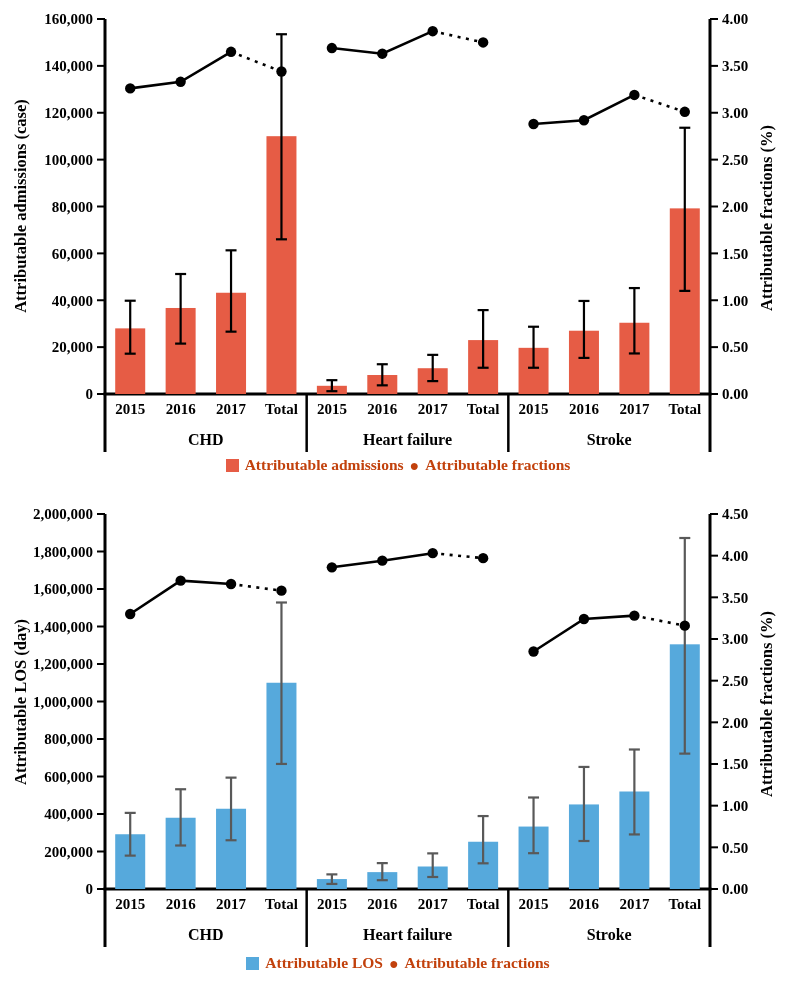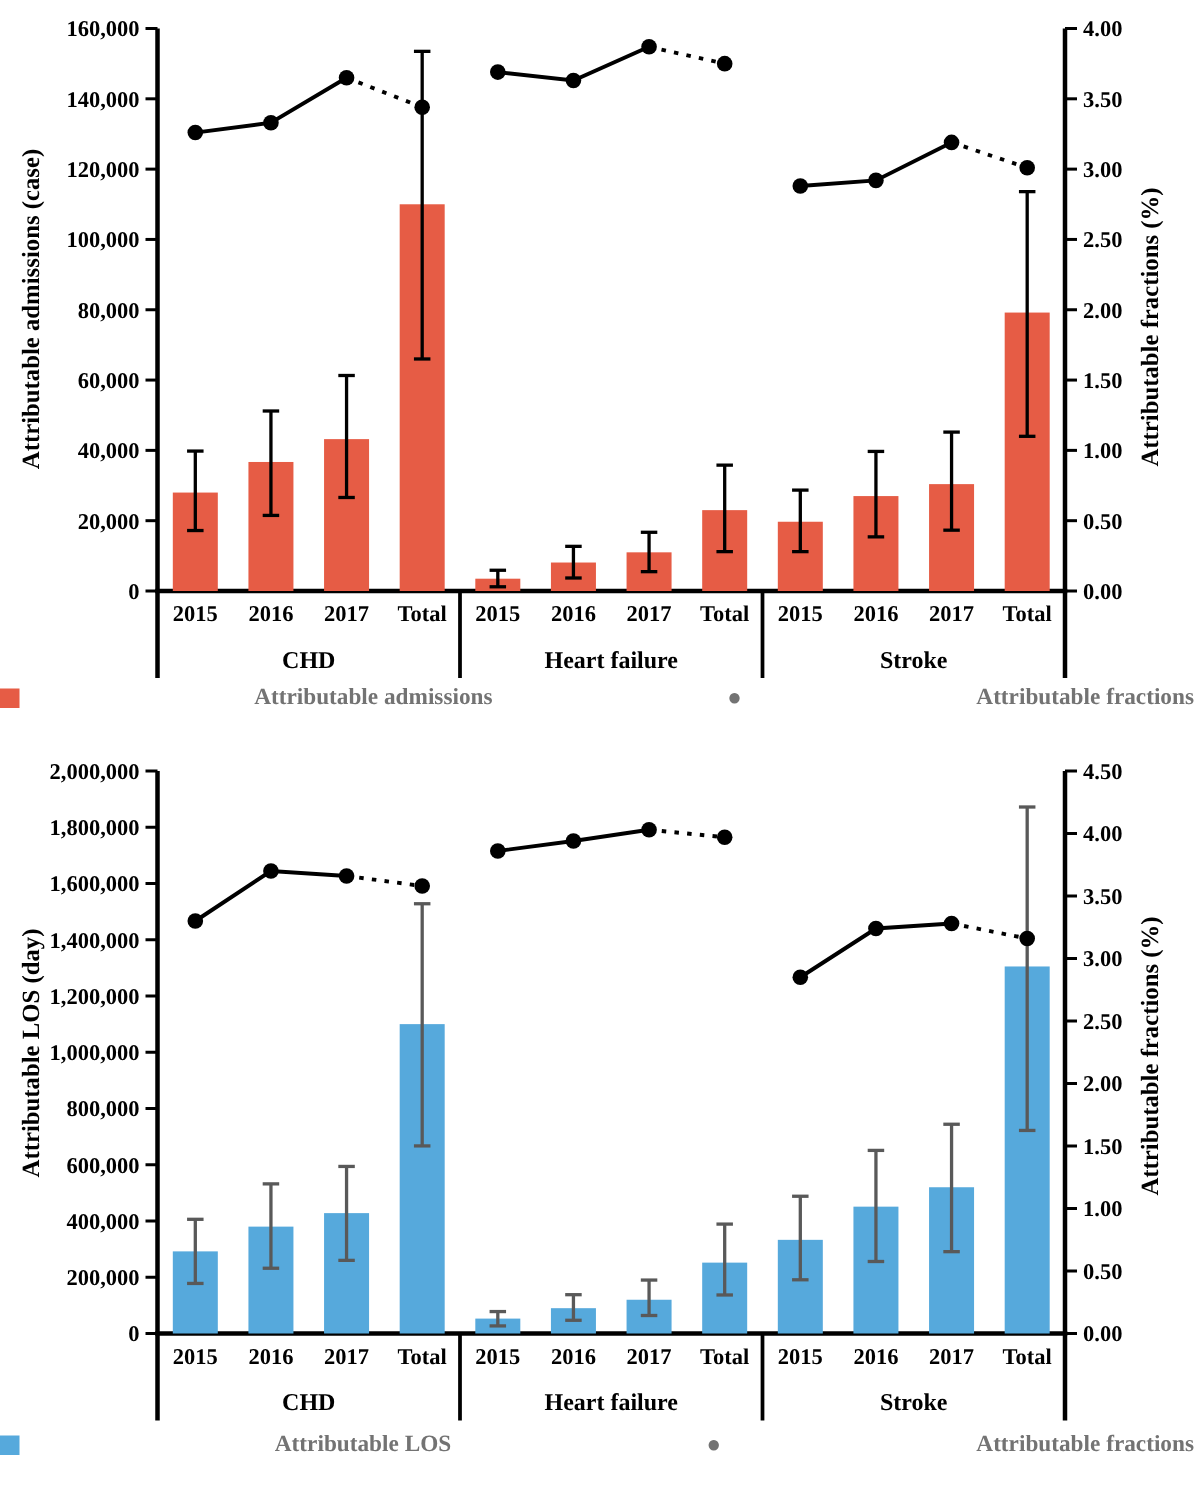--- a/index.html
+++ b/index.html
@@ -5,22 +5,22 @@
   html,body{margin:0;padding:0;background:#fff;}
   .page{position:relative;width:796px;height:990px;background:#fff;overflow:hidden;
         font-family:"Liberation Serif",serif;}
   .panel{position:absolute;left:0;width:796px;}
   svg{display:block;}
   svg text{font-family:"Liberation Serif",serif;font-weight:bold;fill:#000;}
   .tick-lbl{font-size:15px;}
   .year-lbl{font-size:15px;}
   .group-lbl{font-size:16px;}
   .axis-title{font-size:16.5px;}
-  .legend{position:absolute;left:0;right:0;display:flex;justify-content:space-between;
-          align-items:center;gap:6px;font-weight:bold;font-size:15.5px;color:#737373;}
+  .legend{position:absolute;left:0;right:0;display:flex;justify-content:center;
+          align-items:center;gap:6px;font-weight:bold;font-size:15.5px;color:#c2410c;}
   .swatch{display:inline-block;width:13px;height:13px;}
   .legend-dot{font-size:16px;line-height:13px;}
 </style>
 </head>
 <body>
 
 <div class="page">
 
   <div class="panel" style="top:0;height:490px;">
     <svg id="svg0" width="796" height="490" viewBox="0 0 796 490">

